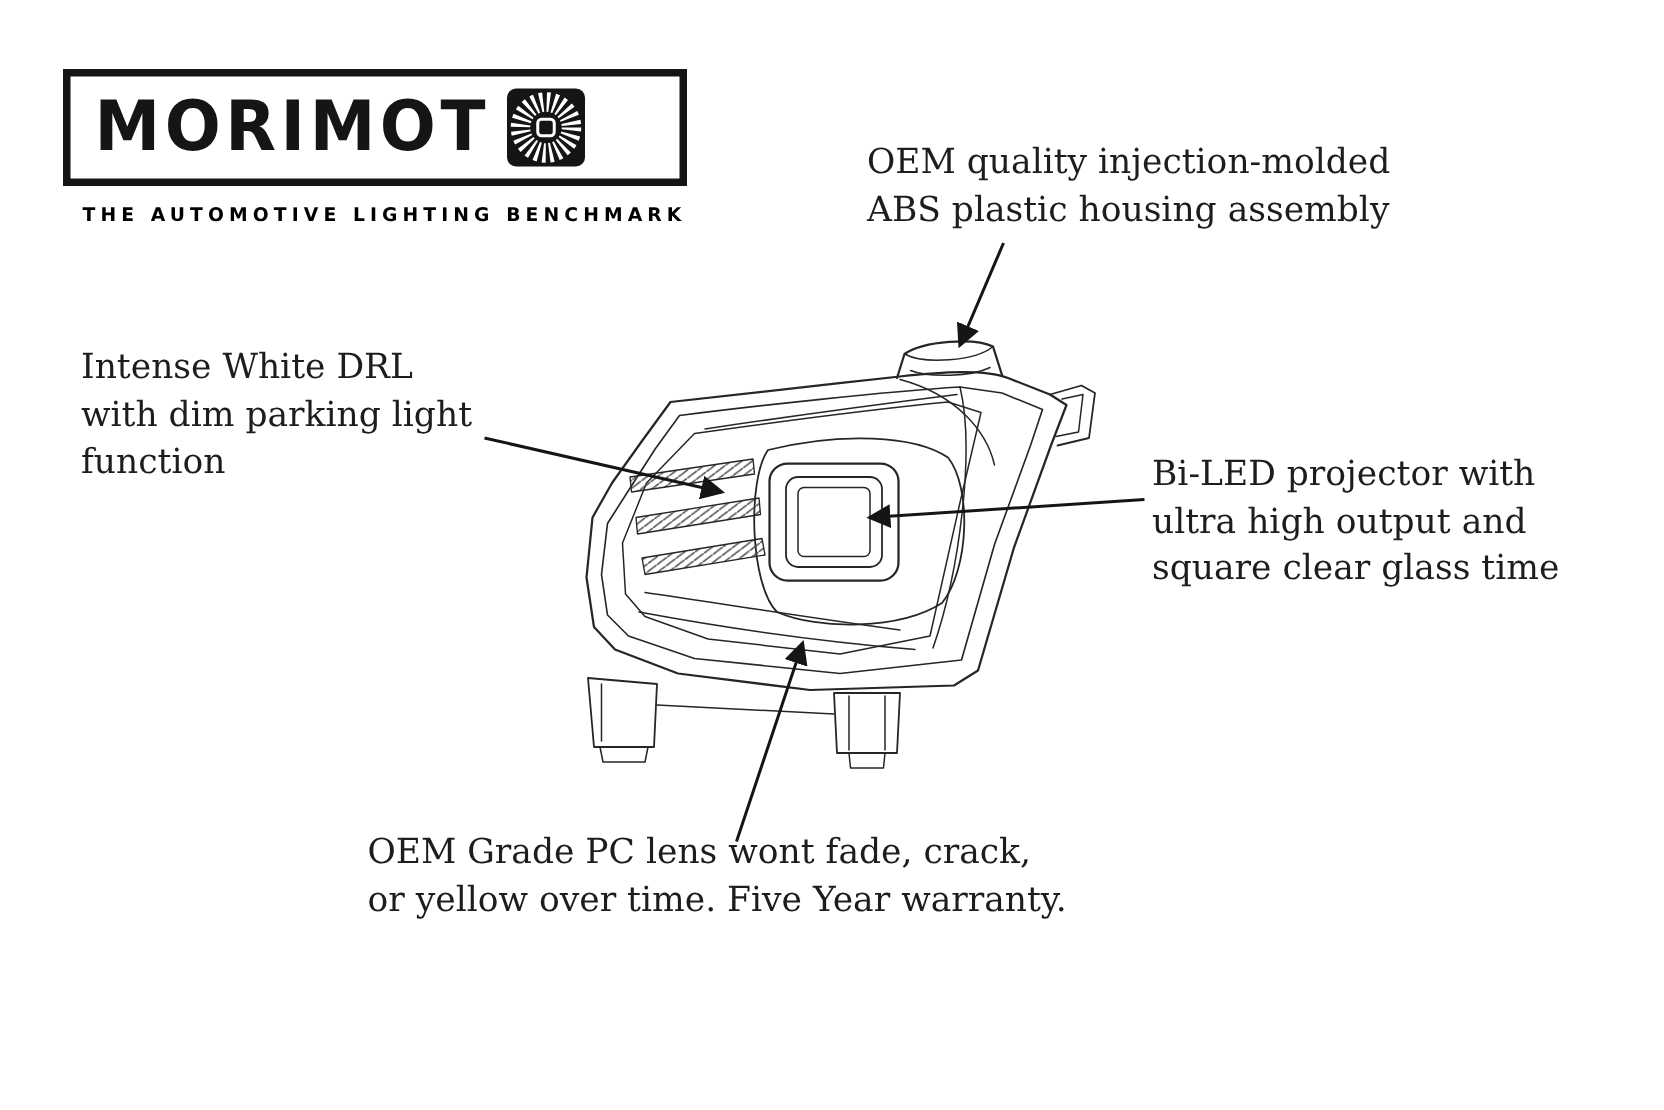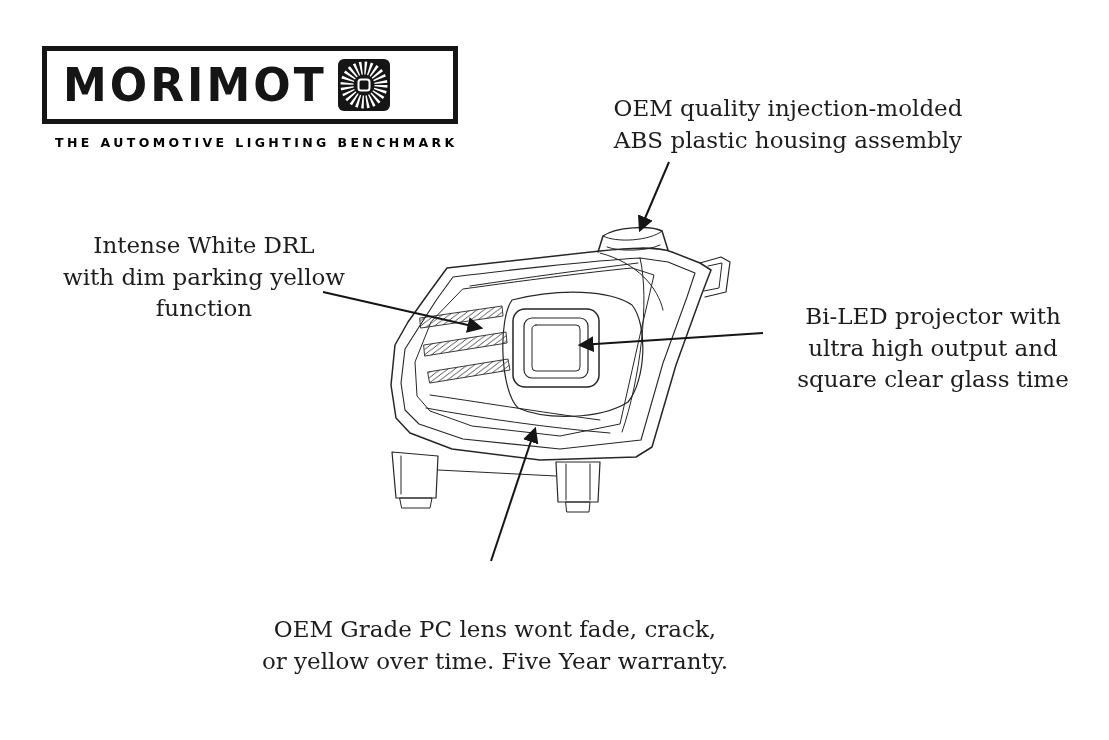--- a/index.html
+++ b/index.html
@@ -40,26 +40,25 @@
     color: #000000;
     white-space: nowrap;
   }
   
   .callout {
     position: absolute;
     font-size: 23px;
     line-height: 31.5px;
     white-space: pre-line;
     color: #1d1d1d;
-    text-align: center;
   }
   .callout-housing   { left: 578px; top: 93px;  width: 420px; }
   .callout-drl       { left: 54px;  top: 230px; width: 300px; }
   .callout-projector { left: 768px; top: 301px; width: 330px; }
-  .callout-lens      { left: 245px; top: 614px; width: 500px; }
+  .callout-lens      { left: 245px; top: 553px; width: 500px; }
   
   .overlay {
     position: absolute;
     left: 0; top: 0;
     width: 1109px; height: 740px;
     pointer-events: none;
   }
 </style>
 </head>
 <body>
@@ -77,21 +76,21 @@
           <rect x="21.5" y="21.5" width="11" height="11" rx="2.5" fill="none" stroke="#ffffff" stroke-width="2"></rect>
         </svg>
       </span>
     </div>
     <div class="tagline">THE AUTOMOTIVE LIGHTING BENCHMARK</div>
   </div>
 
   <div class="callout callout-housing">OEM quality injection-molded
 ABS plastic housing assembly</div>
   <div class="callout callout-drl">Intense White DRL
-with dim parking yellow
+with dim parking light
 function</div>
   <div class="callout callout-projector">Bi-LED projector with
 ultra high output and
 square clear glass time</div>
   <div class="callout callout-lens">OEM Grade PC lens wont fade, crack,
 or yellow over time. Five Year warranty.</div>
 
   <svg class="overlay" viewBox="0 0 1109 740">
     <defs>
       <marker id="ah" viewBox="0 0 10 10" refX="8.5" refY="5" markerWidth="8" markerHeight="8" orient="auto-start-reverse">

